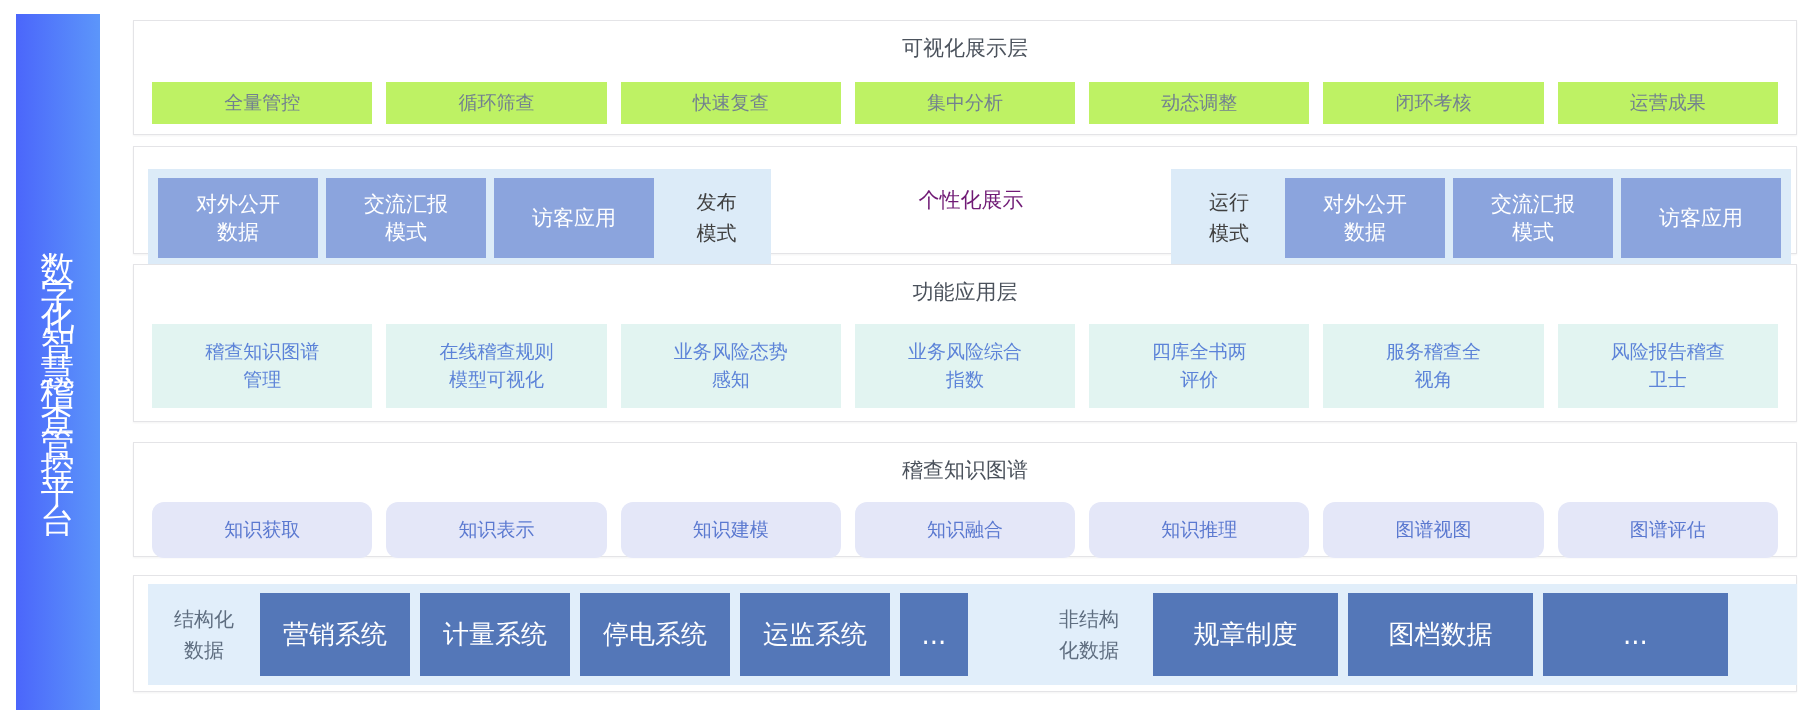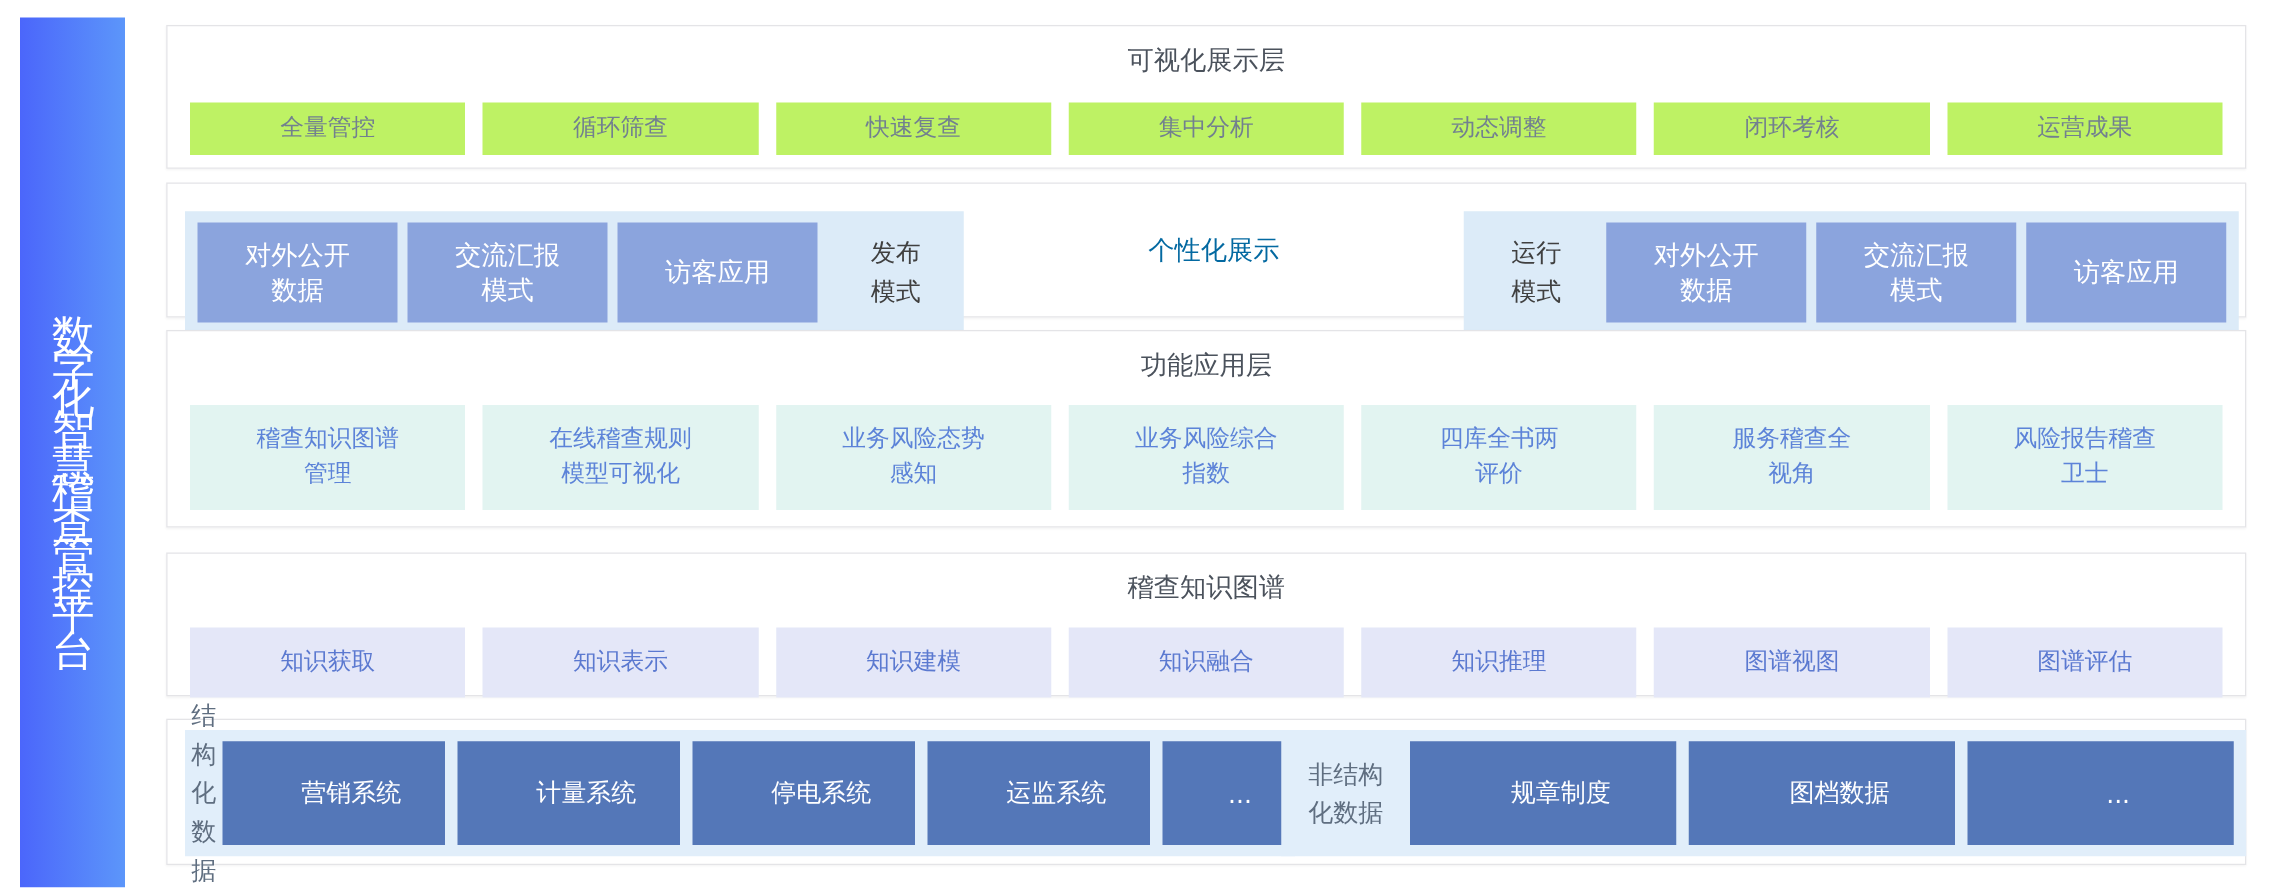--- a/index.html
+++ b/index.html
@@ -49,49 +49,48 @@
     text-align:center; white-space:pre-line; line-height:1.35;
   }
   .mode-label {
     text-align:center; color:#404040; font-size:20px; white-space:pre-line; line-height:1.55;
   }
   .strip-left .mode-label { flex:1; }
   .strip-right .mode-label { width:92px; margin-right:10px; }
   .center-label {
     position:absolute; left:637px; width:400px; top:0; height:100%;
     display:flex; align-items:center; justify-content:center;
-    font-size:21px; color:#0369a1;
+    font-size:21px; color:#701a75;
   }
   
   .sec-function { margin-top:10px; height:158px; }
   .sec-function .chip-row { margin-top:18px; }
   .sec-function .chip { height:84px; background:#e2f4f1; color:#5c83d8; }
   
   .sec-knowledge { margin-top:20px; height:115px; }
   .sec-knowledge .chip-row { margin-top:18px; }
-  .sec-knowledge .chip { height:56px; background:#e4e7f8; color:#5b79d0; }
+  .sec-knowledge .chip { height:56px; background:#e4e7f8; color:#5b79d0;border-radius:12px; }
   
   .sec-data { margin-top:18px; height:117px; }
   .data-strip {
     position:absolute; top:8px; height:101px; background:#e1eefa;
     display:flex; align-items:center; box-sizing:border-box;
   }
   .data-strip-left { left:14px; width:888px; }
   .data-strip-right { left:891px; width:772px; }
   .data-label {
     text-align:center; color:#5f6e80; font-size:20px; white-space:pre-line; line-height:1.55;
   }
   .data-strip-left .data-label { width:112px; }
   .data-strip-right .data-label { width:128px; }
   .sys-boxes { display:flex; align-items:center; }
   .sys-box {
     width:150px; height:83px; margin-right:10px; background:#5477b8; color:#ffffff;
-    font-size:20px; font-weight:500; display:flex; align-items:center; justify-content:center;
+    font-size:26px; font-weight:500; display:flex; align-items:center; justify-content:center;
     text-align:center;
-    padding-left:28px;
   }
   .data-strip-left .sys-box:last-child { width:68px; }
   .data-strip-right .sys-box { width:185px; }
 </style>
 </head>
 <body>
 
 <div class="side-bar">
   <div class="side-title">数字化智慧稽查管控平台</div>
 </div>

